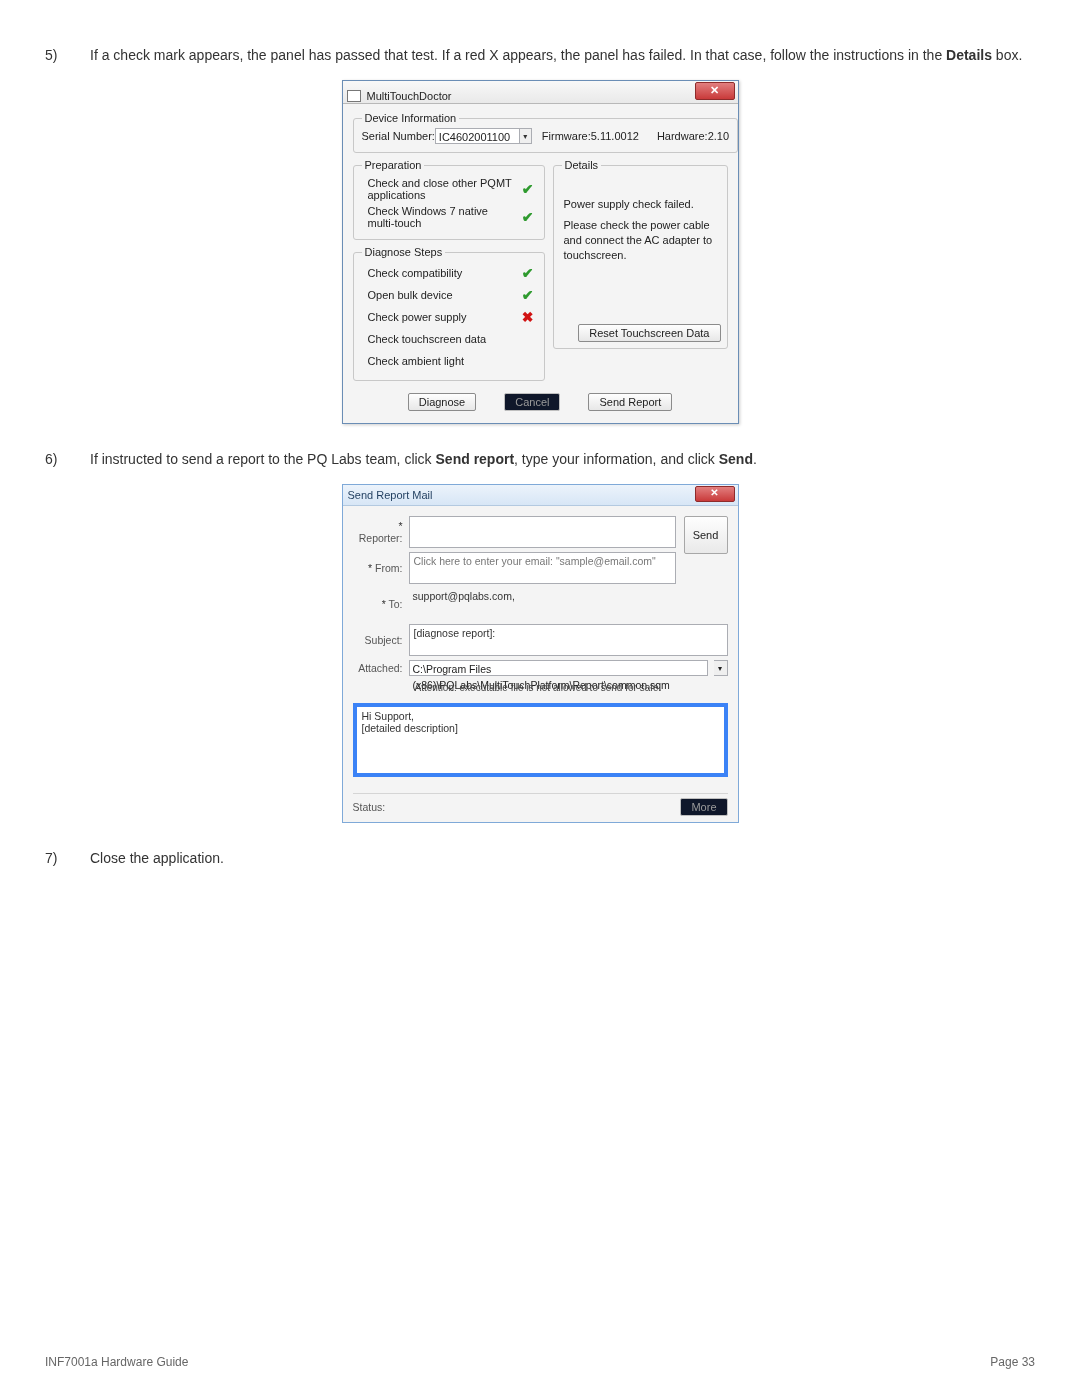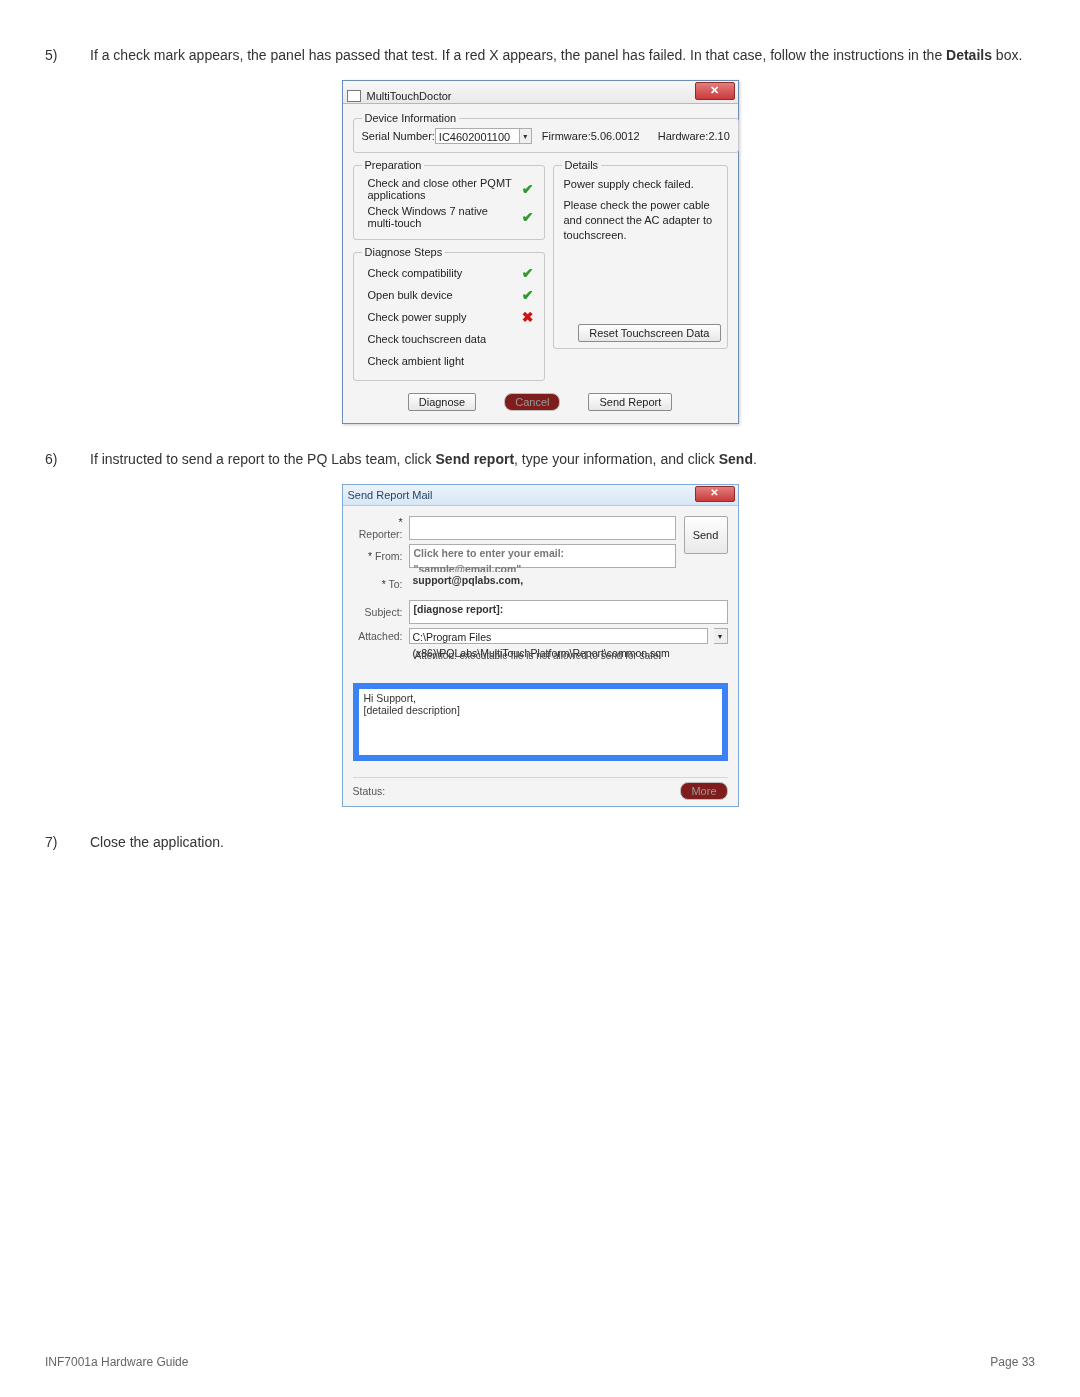--- a/index.html
+++ b/index.html
@@ -133,36 +133,36 @@
   .checklist .mark {
     font-size: 14px;
     font-weight: bold;
   }
   .mark.ok { color: #2e9a2e; }
   .mark.bad { color: #d11313; }
   .details-body {
     font-size: 11px;
     line-height: 1.35;
     padding: 2px 2px 0 2px;
+    margin-top: 20px;
   }
   .winbtn {
     display: inline-block;
     border: 1px solid #8b8b8b;
     background: linear-gradient(#fefefe,#e7e7e7);
     border-radius: 2px;
     padding: 2px 10px;
     font-size: 11px;
     cursor: pointer;
     color: #222;
   }
   .winbtn.disabled {
     color: #9a9a9a;
     border-color: #bfbfbf;
-    background: #7f1d1d;
-    border-radius: 8px;
+    background: #0f172a;
   }
   .btnrow-right {
     text-align: right;
     padding-top: 80px;
   }
   .bottom-btns {
     display: flex;
     justify-content: center;
     gap: 28px;
     padding: 6px 0 2px 0;
@@ -212,27 +212,26 @@
     width: 50px;
     text-align: right;
     font-size: 10.5px;
     color: #555;
   }
   .frow .flabel.req::before { content: "* "; color: #333; }
   .finput {
     flex: 1;
     border: 1px solid #abadb3;
     background: #fff;
-    height: 24px;
+    height: 32px;
     font-size: 10.5px;
     padding: 0 4px;
     line-height: 16px;
     color: #333;
     box-sizing: border-box;
-    font-weight: bold;
   }
   .finput.placeholder { color: #777; }
   .finput.readonly { background: #f4f4f4; border: none; }
   .sendbig {
     width: 42px; height: 36px;
     border: 1px solid #a7a7a7;
     background: linear-gradient(#fefefe,#e9e9e9);
     border-radius: 2px;
     font-size: 11px;
     display:flex;align-items:center;justify-content:center;
@@ -252,22 +251,22 @@
   }
   .attachdd{
     width:14px;height:16px;border:1px solid #abadb3;border-left:none;
     background:#efefef;font-size:8px;display:flex;align-items:center;justify-content:center;
     box-sizing:border-box;
   }
   .attn {
     font-size:10px;color:#444;padding:2px 0 6px 62px;
   }
   .msgbox {
-    margin: 16px 0 6px 0;
-    border:6px solid #3b82f6;
+    margin: 4px 0 6px 0;
+    border:4px solid #3b82f6;
     background:#fff;
     height:60px;
     padding:3px 5px;
     font-size:10.5px;color:#333;
   }
   .statusrow {
     display:flex;align-items:center;justify-content:space-between;
     border-top:1px solid #d5d5d5;
     padding:4px 0 0 0;
     font-size:10.5px;color:#555;margin-top:16px;
@@ -305,21 +304,21 @@
   </div>
   <div class="win-body">
     <fieldset>
       <legend data-bind="doctor.device_legend">Device Information</legend>
       <div class="devrow">
         <span class="lbl" data-bind="doctor.serial_label">Serial Number:</span>
         <span class="serial" data-bind="doctor.serial_value">IC4602001100</span>
         <span class="dd">▾</span>
         <span style="width:10px"></span>
         <span class="lbl" data-bind="doctor.firmware_label">Firmware:</span>
-        <span class="fw" data-bind="doctor.firmware_value">5.06.0012</span>
+        <span class="fw" data-bind="doctor.firmware_value">5.11.0012</span>
         <span style="width:18px"></span>
         <span class="lbl" data-bind="doctor.hardware_label">Hardware:</span>
         <span class="hw" data-bind="doctor.hardware_value">2.10</span>
       </div>
     </fieldset>
 
     <div class="cols">
       <div class="leftcol">
         <fieldset>
           <legend data-bind="doctor.prep_legend">Preparation</legend>

